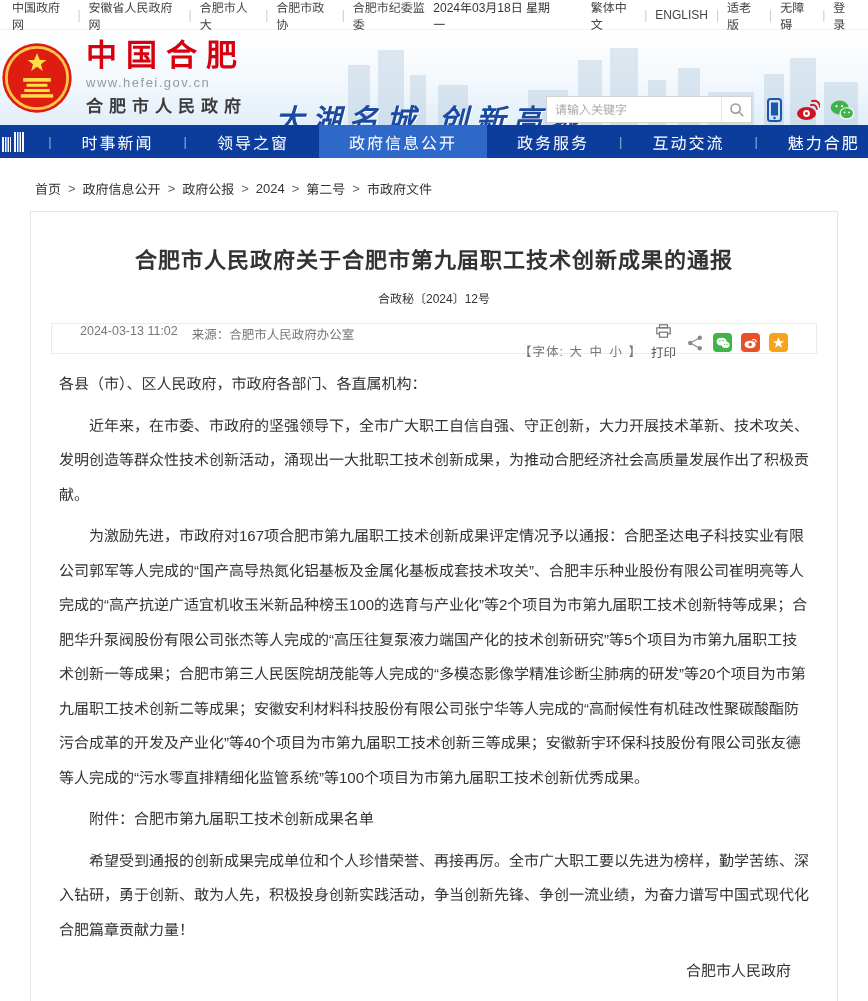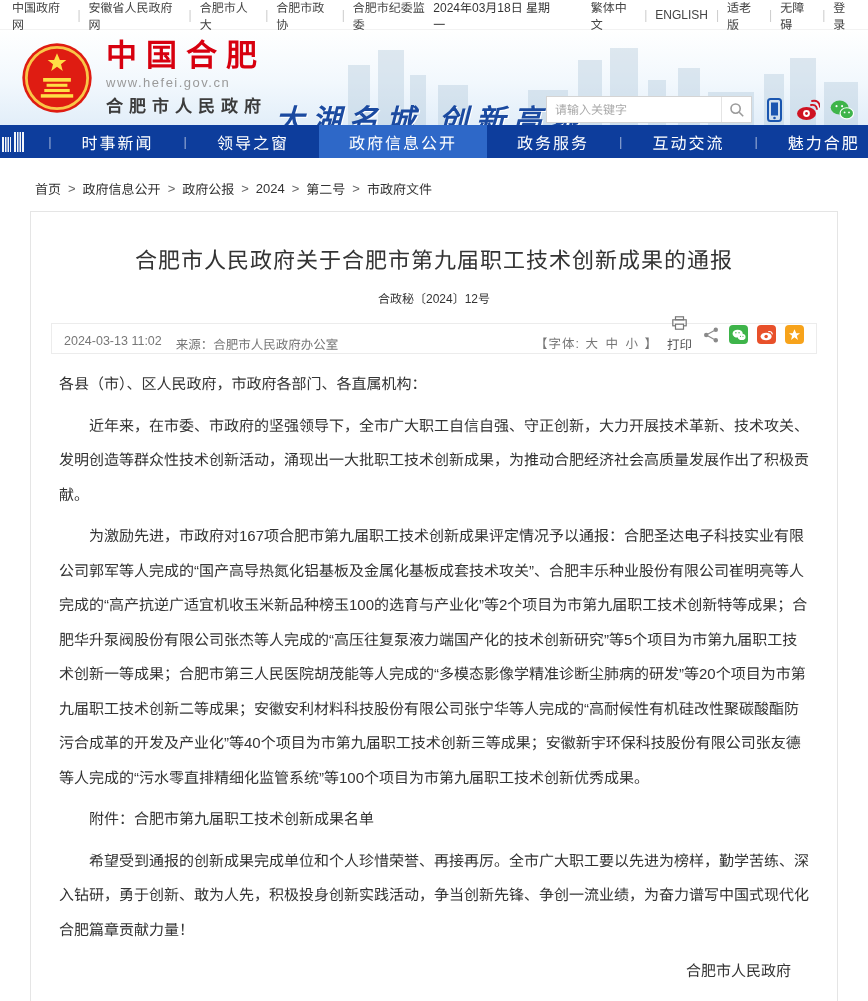--- a/index.html
+++ b/index.html
@@ -13,21 +13,21 @@
   .topbar .links { display:flex; align-items:center; gap:8px; }
   .topbar .sep { color:#ccc; }
   .topbar a, .topbar .lnk { color:#444; cursor:pointer; text-decoration:none; }
   .topbar .date { margin-right:28px; color:#333; }
   .topbar-right { display:flex; align-items:center; gap:8px; }
 
   
   .header { position:relative; height:95px;
             background:linear-gradient(180deg,#ffffff 0%,#f2f8fd 55%,#e2eef9 100%); overflow:hidden; }
   .skyline { position:absolute; right:0; top:0; height:95px; width:640px; opacity:.35; }
-  .logo { position:absolute; left:20px; top:10px; display:flex; align-items:center; gap:12px; }
+  .logo { position:absolute; left:0; top:10px; display:flex; align-items:center; gap:12px; }
   .emblem { width:74px; height:74px; }
   .brand .cn { font-size:31px; font-weight:bold; color:#d7000f; letter-spacing:9px; line-height:1.05; }
   .brand .url { font-size:13px; color:#9a9a9a; letter-spacing:1.5px; margin-top:2px; }
   .brand .sub { font-size:17px; font-weight:bold; color:#3c3c3c; letter-spacing:6px; margin-top:2px; }
   .slogan { position:absolute; left:275px; top:66px; font-size:29px; font-weight:bold; font-style:italic;
             color:#1b4aa0; letter-spacing:8px; text-shadow:1px 1px 0 #fff; white-space:nowrap; }
   .search-zone { position:absolute; right:14px; top:66px; display:flex; align-items:center; gap:10px; }
   .search-box { display:flex; align-items:flex-end; width:206px; height:27px; background:#fff; border:1px solid #d4d4d4; }
   .search-box input { flex:1; border:0; outline:none; height:100%; padding:0 8px; font-size:12px; color:#333;
                       font-family:inherit; background:transparent; }
@@ -45,24 +45,24 @@
   .nav-item.active { background:#2e68c8; }
 
   
   .breadcrumb { margin:21px 0 0 35px; font-size:13px; color:#333; display:flex; gap:7px; align-items:center; }
   .breadcrumb .crumb { cursor:pointer; }
   .breadcrumb .bsep { color:#666; }
 
   
   .content-box { width:808px; margin:13px auto 0; border:1px solid #e5e5e5; border-bottom:none;
                  height:790px; padding:0 20px; background:#fff; overflow:hidden; }
-  .art-title { margin-top:30px; text-align:center; font-size:22px; font-weight:normal; color:#333; letter-spacing:1px; }
+  .art-title { margin-top:30px; text-align:center; font-size:22px; font-weight:bold; color:#333; letter-spacing:1px; }
   .art-docno { margin-top:15px; text-align:center; font-size:12px; color:#333; }
-  .meta { margin-top:17px; border:1px solid #ececec; height:31px; display:flex; align-items:flex-end;
-          justify-content:space-between; padding:0 12px; font-size:12.5px; color:#777; }
+  .meta { margin-top:17px; border:1px solid #ececec; height:31px; display:flex; align-items:flex-start;
+          justify-content:space-between; padding:0 28px; font-size:12.5px; color:#777; }
   .meta-left { display:flex; gap:14px; }
   .meta-right { display:flex; align-items:center; gap:9px; }
   .meta-right .fontctl { letter-spacing:1px;margin-top:16px; }
   .meta-right .fontctl b { font-weight:normal; cursor:pointer; margin:0 1px; }
   .print { display:flex; align-items:center; gap:4px; cursor:pointer; color:#555;flex-direction:column; }
   .sq-icon { width:19px; height:19px; border-radius:4px; display:flex; align-items:center; justify-content:center; cursor:pointer; }
   .sq-wechat { background:#3eb44a; }
   .sq-weibo  { background:#e8502a; }
   .sq-star   { background:#f7a31b; color:#fff; font-size:13px; line-height:1; }
 

